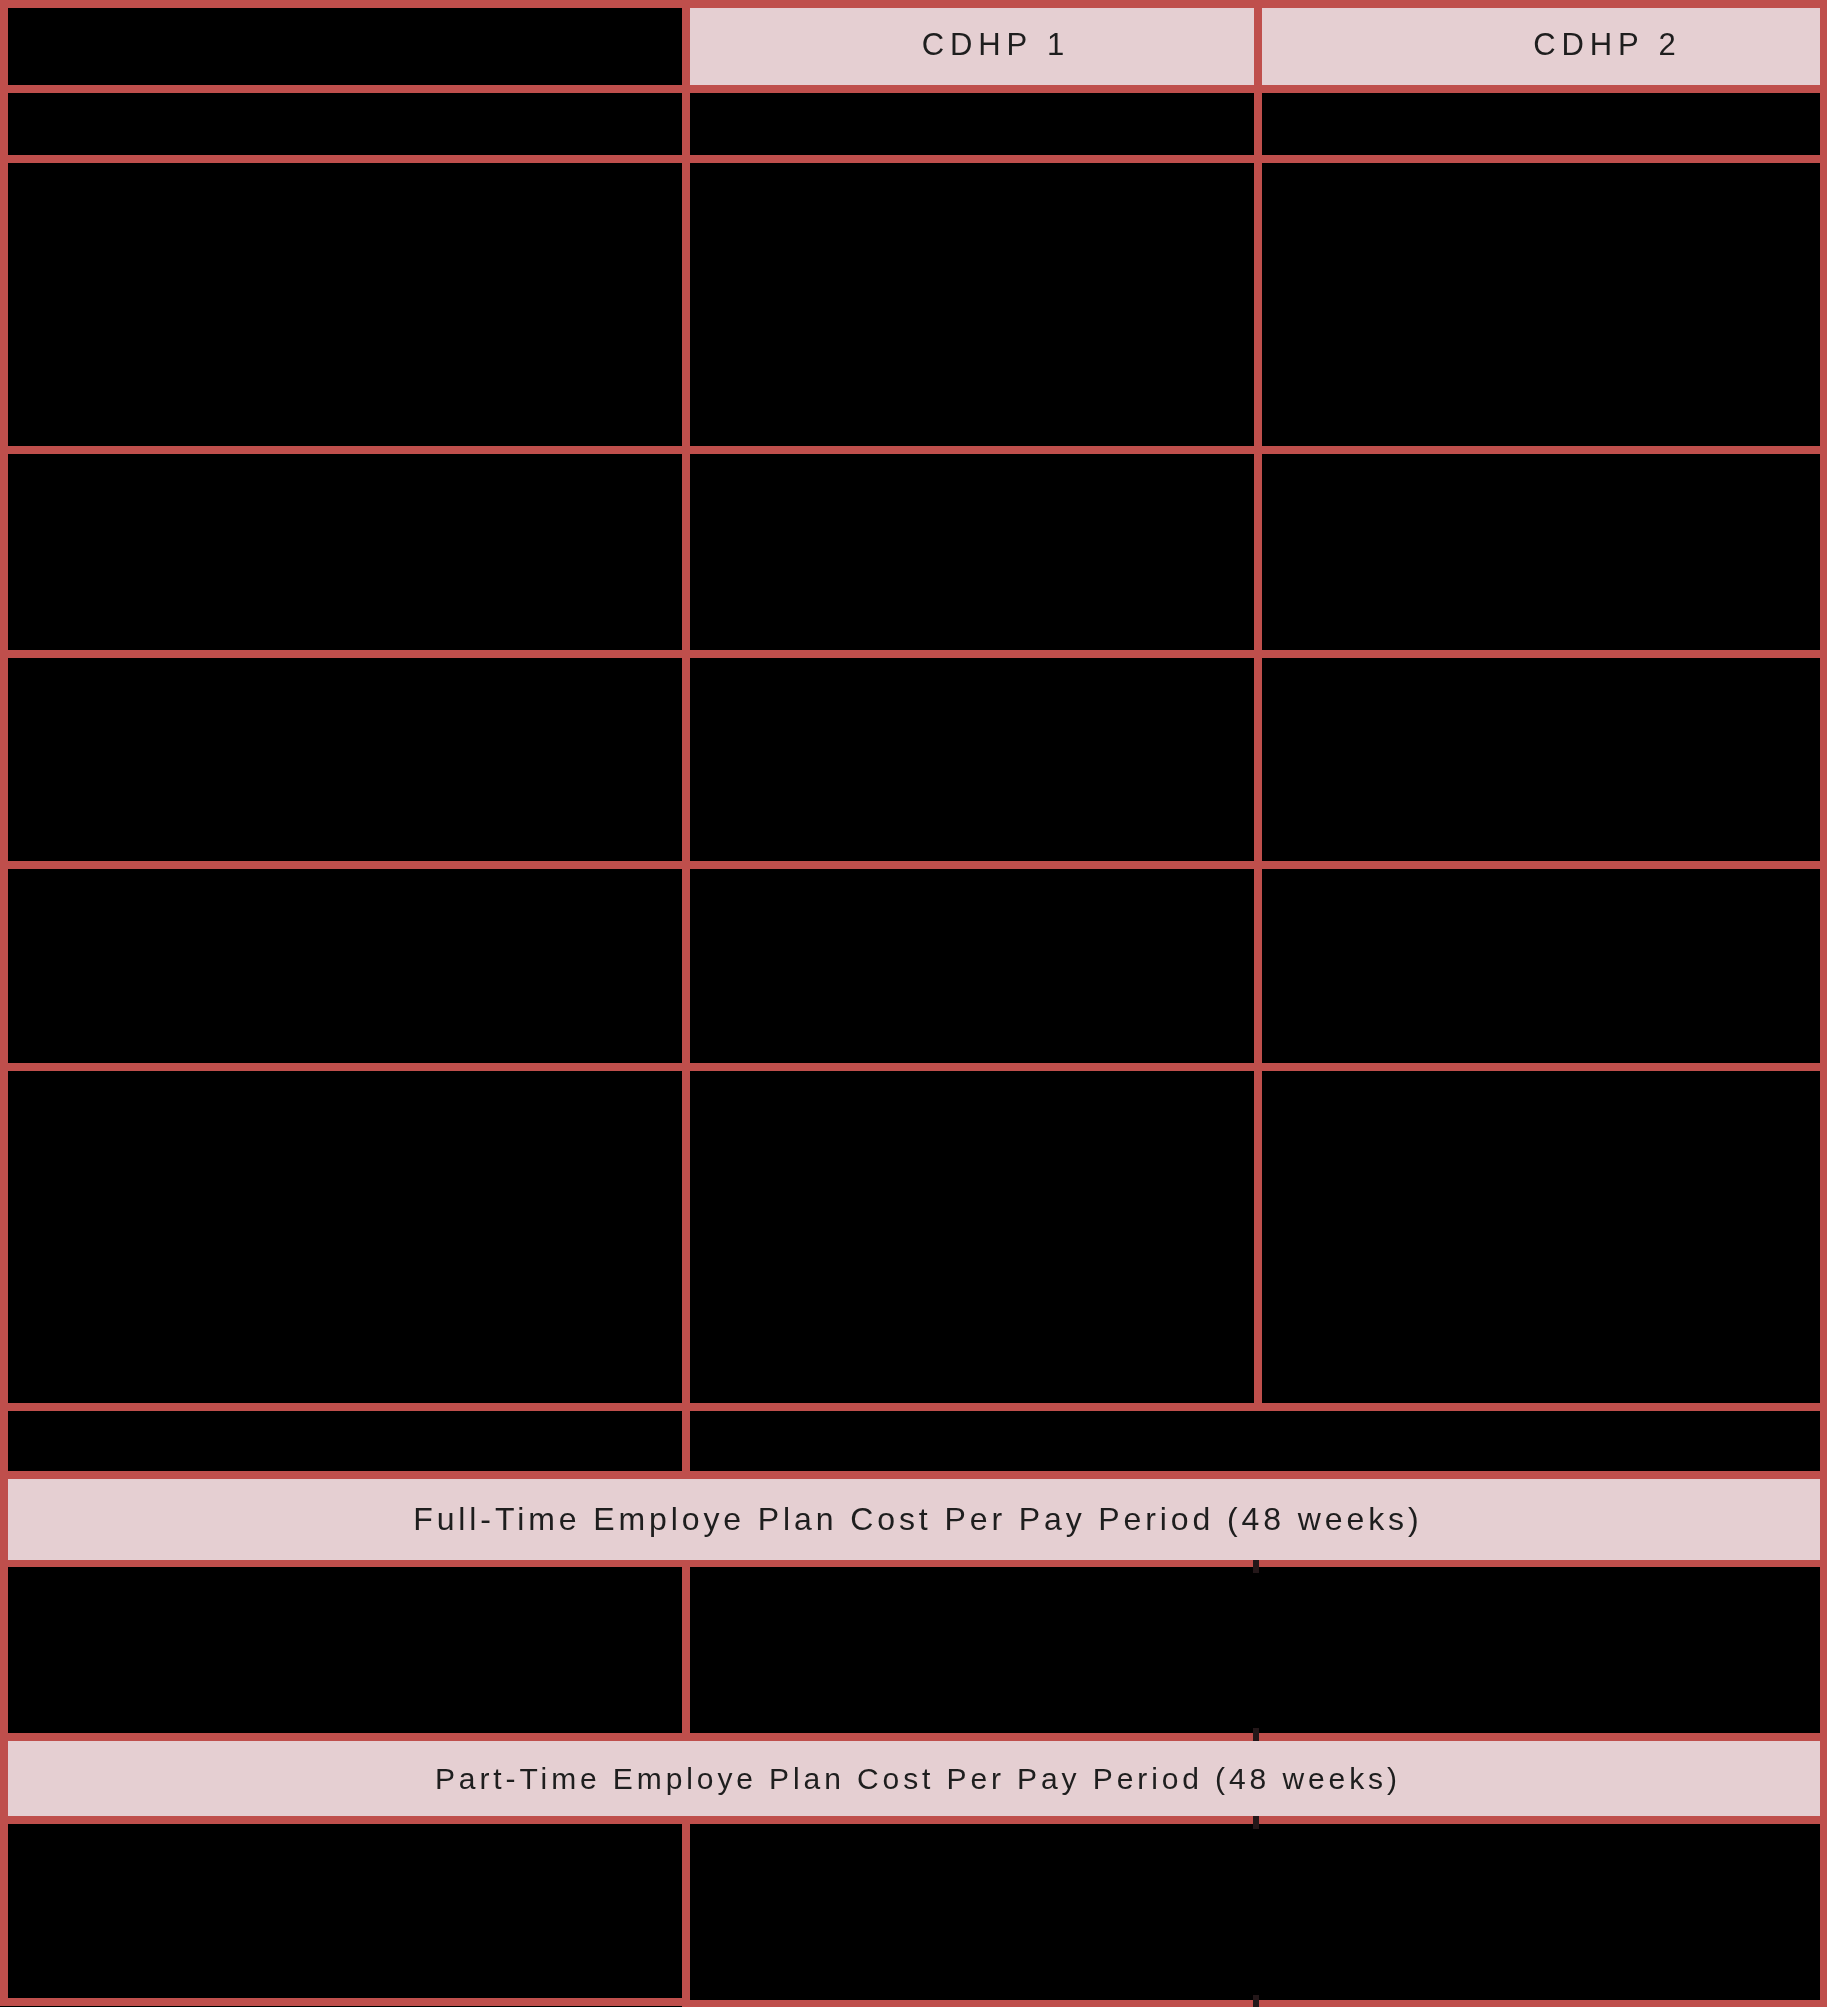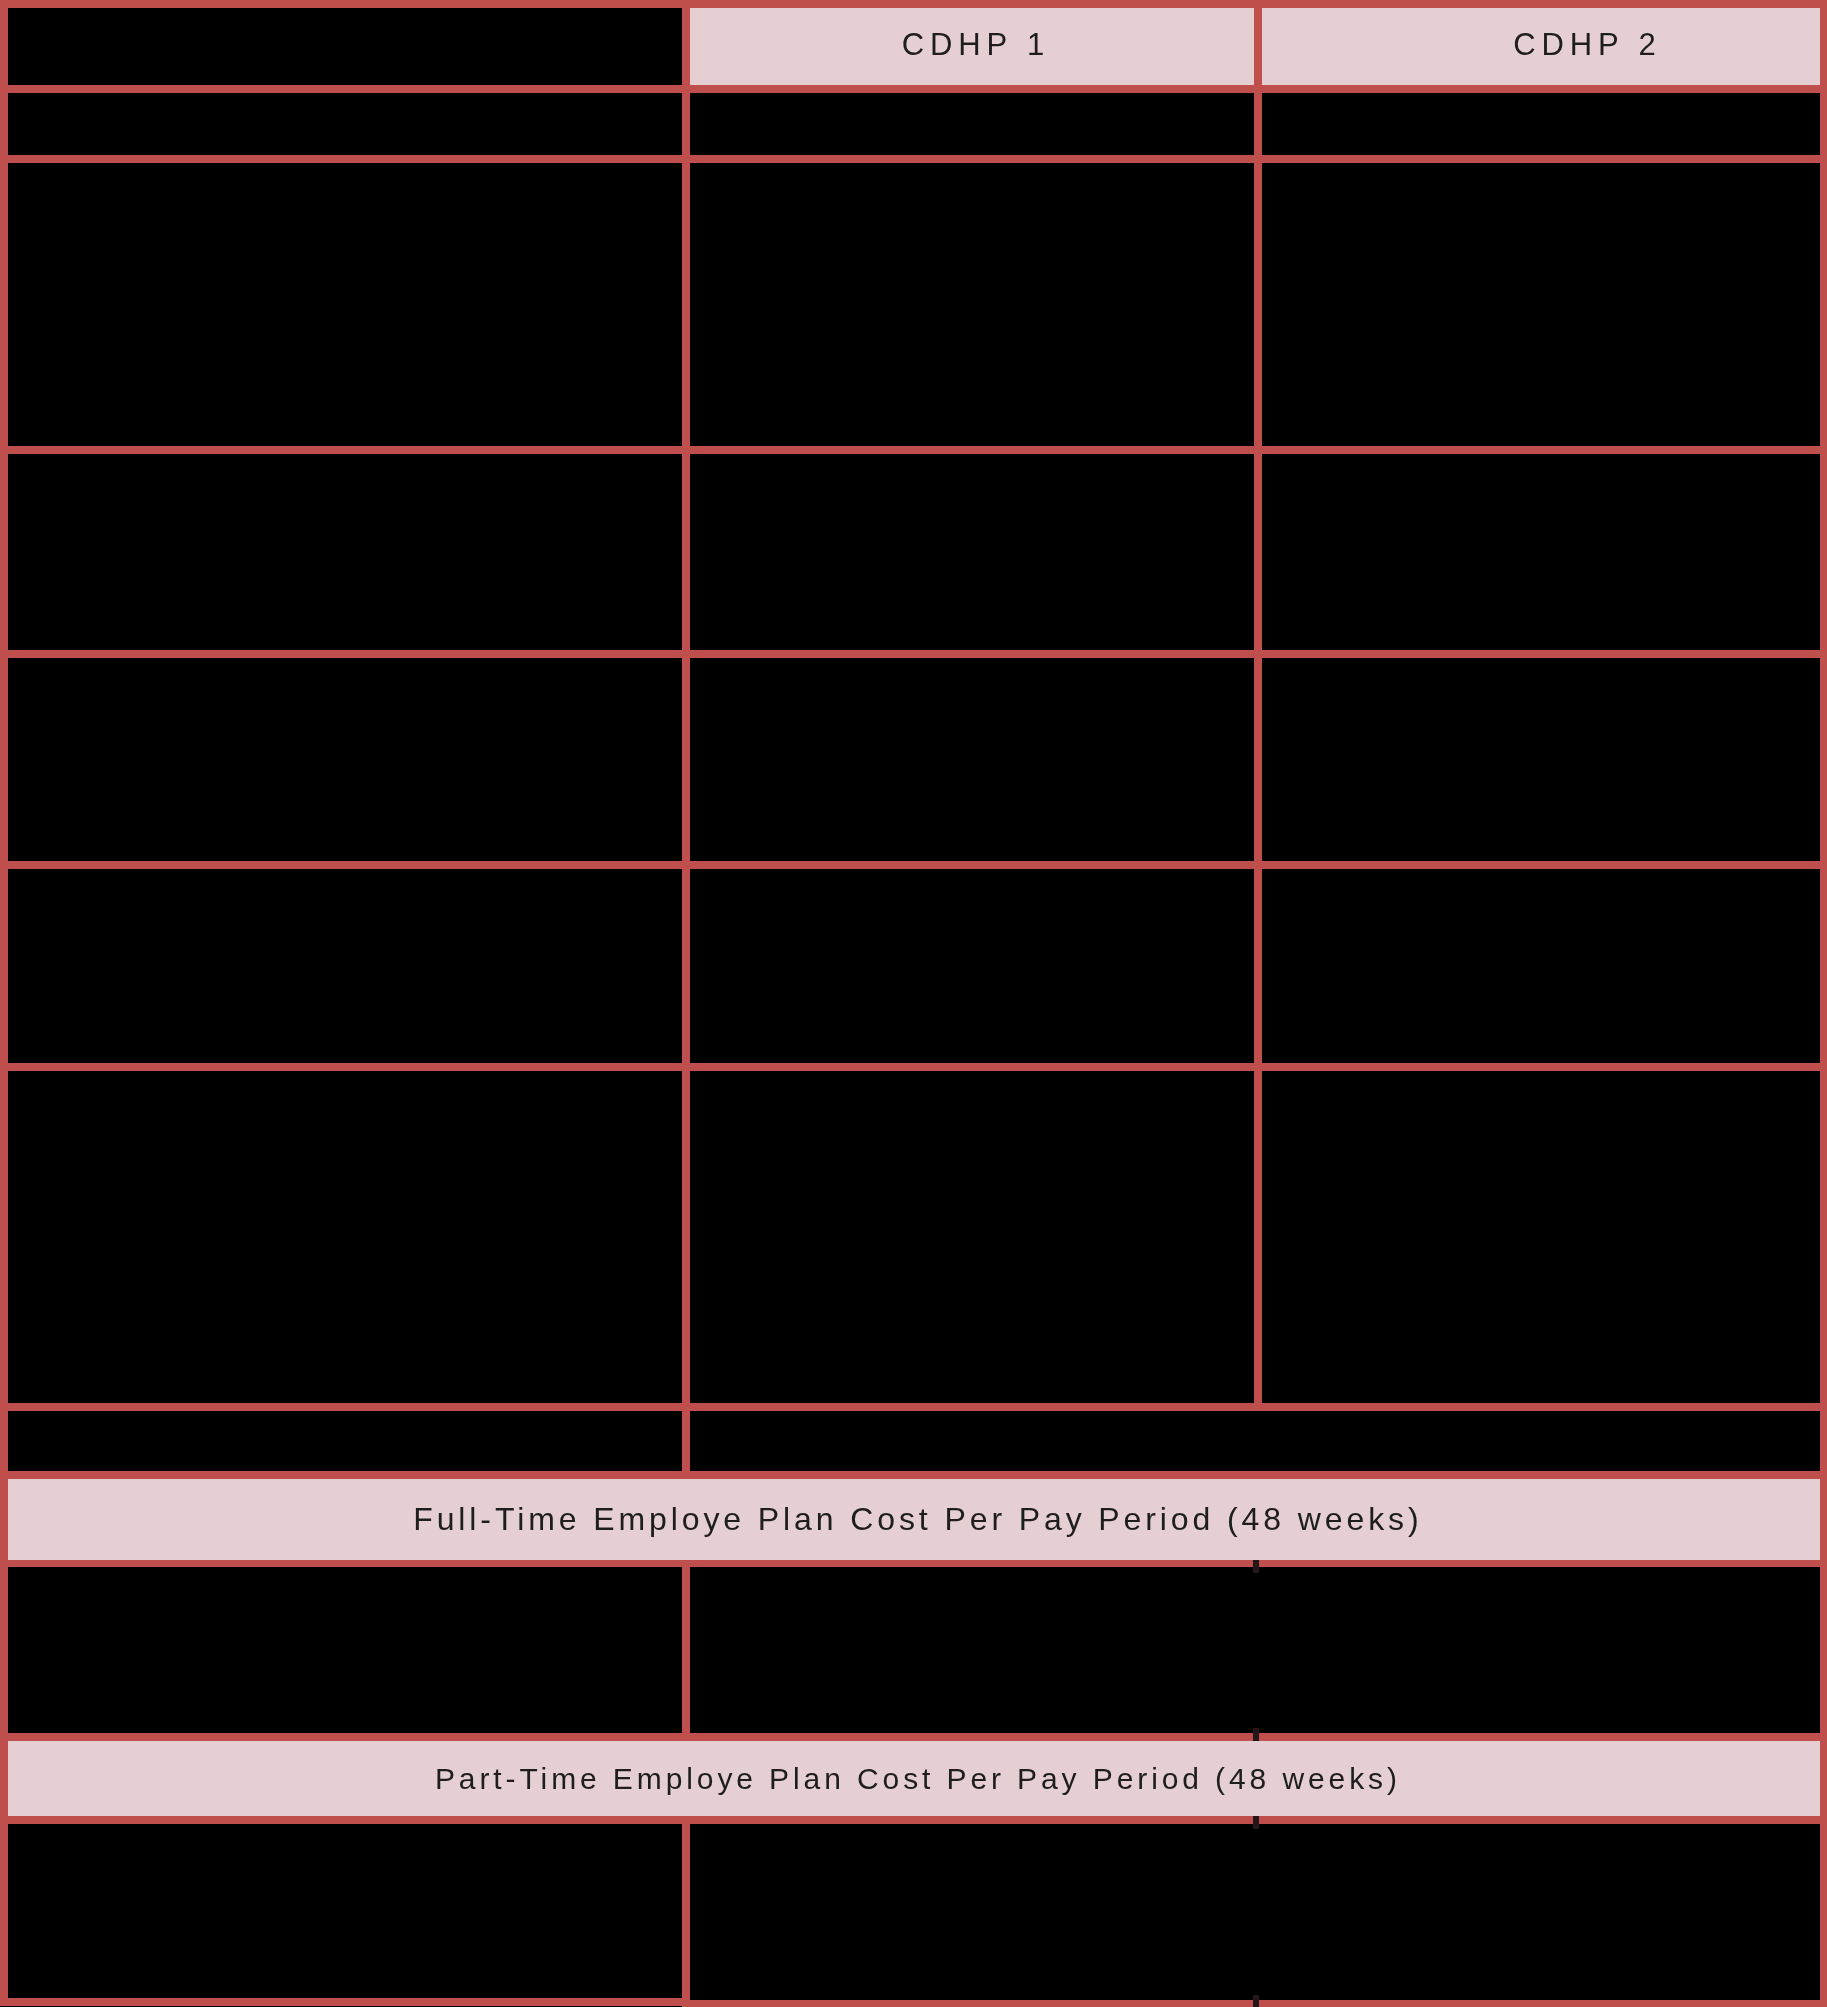--- a/index.html
+++ b/index.html
@@ -19,21 +19,21 @@
   }
   .abs{position:absolute;}
   .pink{background:var(--band-fill);}
   .line{background:var(--border);}
   .stub{background:var(--stub);}
   .celltext{
     display:flex;align-items:center;justify-content:center;
     color:var(--text);
     white-space:nowrap;
   }
-  .hdr-label{font-size:31px;letter-spacing:5.9px;padding-left:4px;}
+  .hdr-label{font-size:31px;letter-spacing:5.9px;padding-left:24px;}
   .band-label{font-size:32px;letter-spacing:3.9px;padding-left:3.9px;}
   .band-label-2{font-size:30px;letter-spacing:3.9px;padding-left:3.9px;}
   .redacted{background:transparent;}
 </style>
 </head>
 <body>
 
 <div id="canvas">
 
   <div class="abs pink" style="left:686px;top:0;width:571px;height:89px;"></div>

